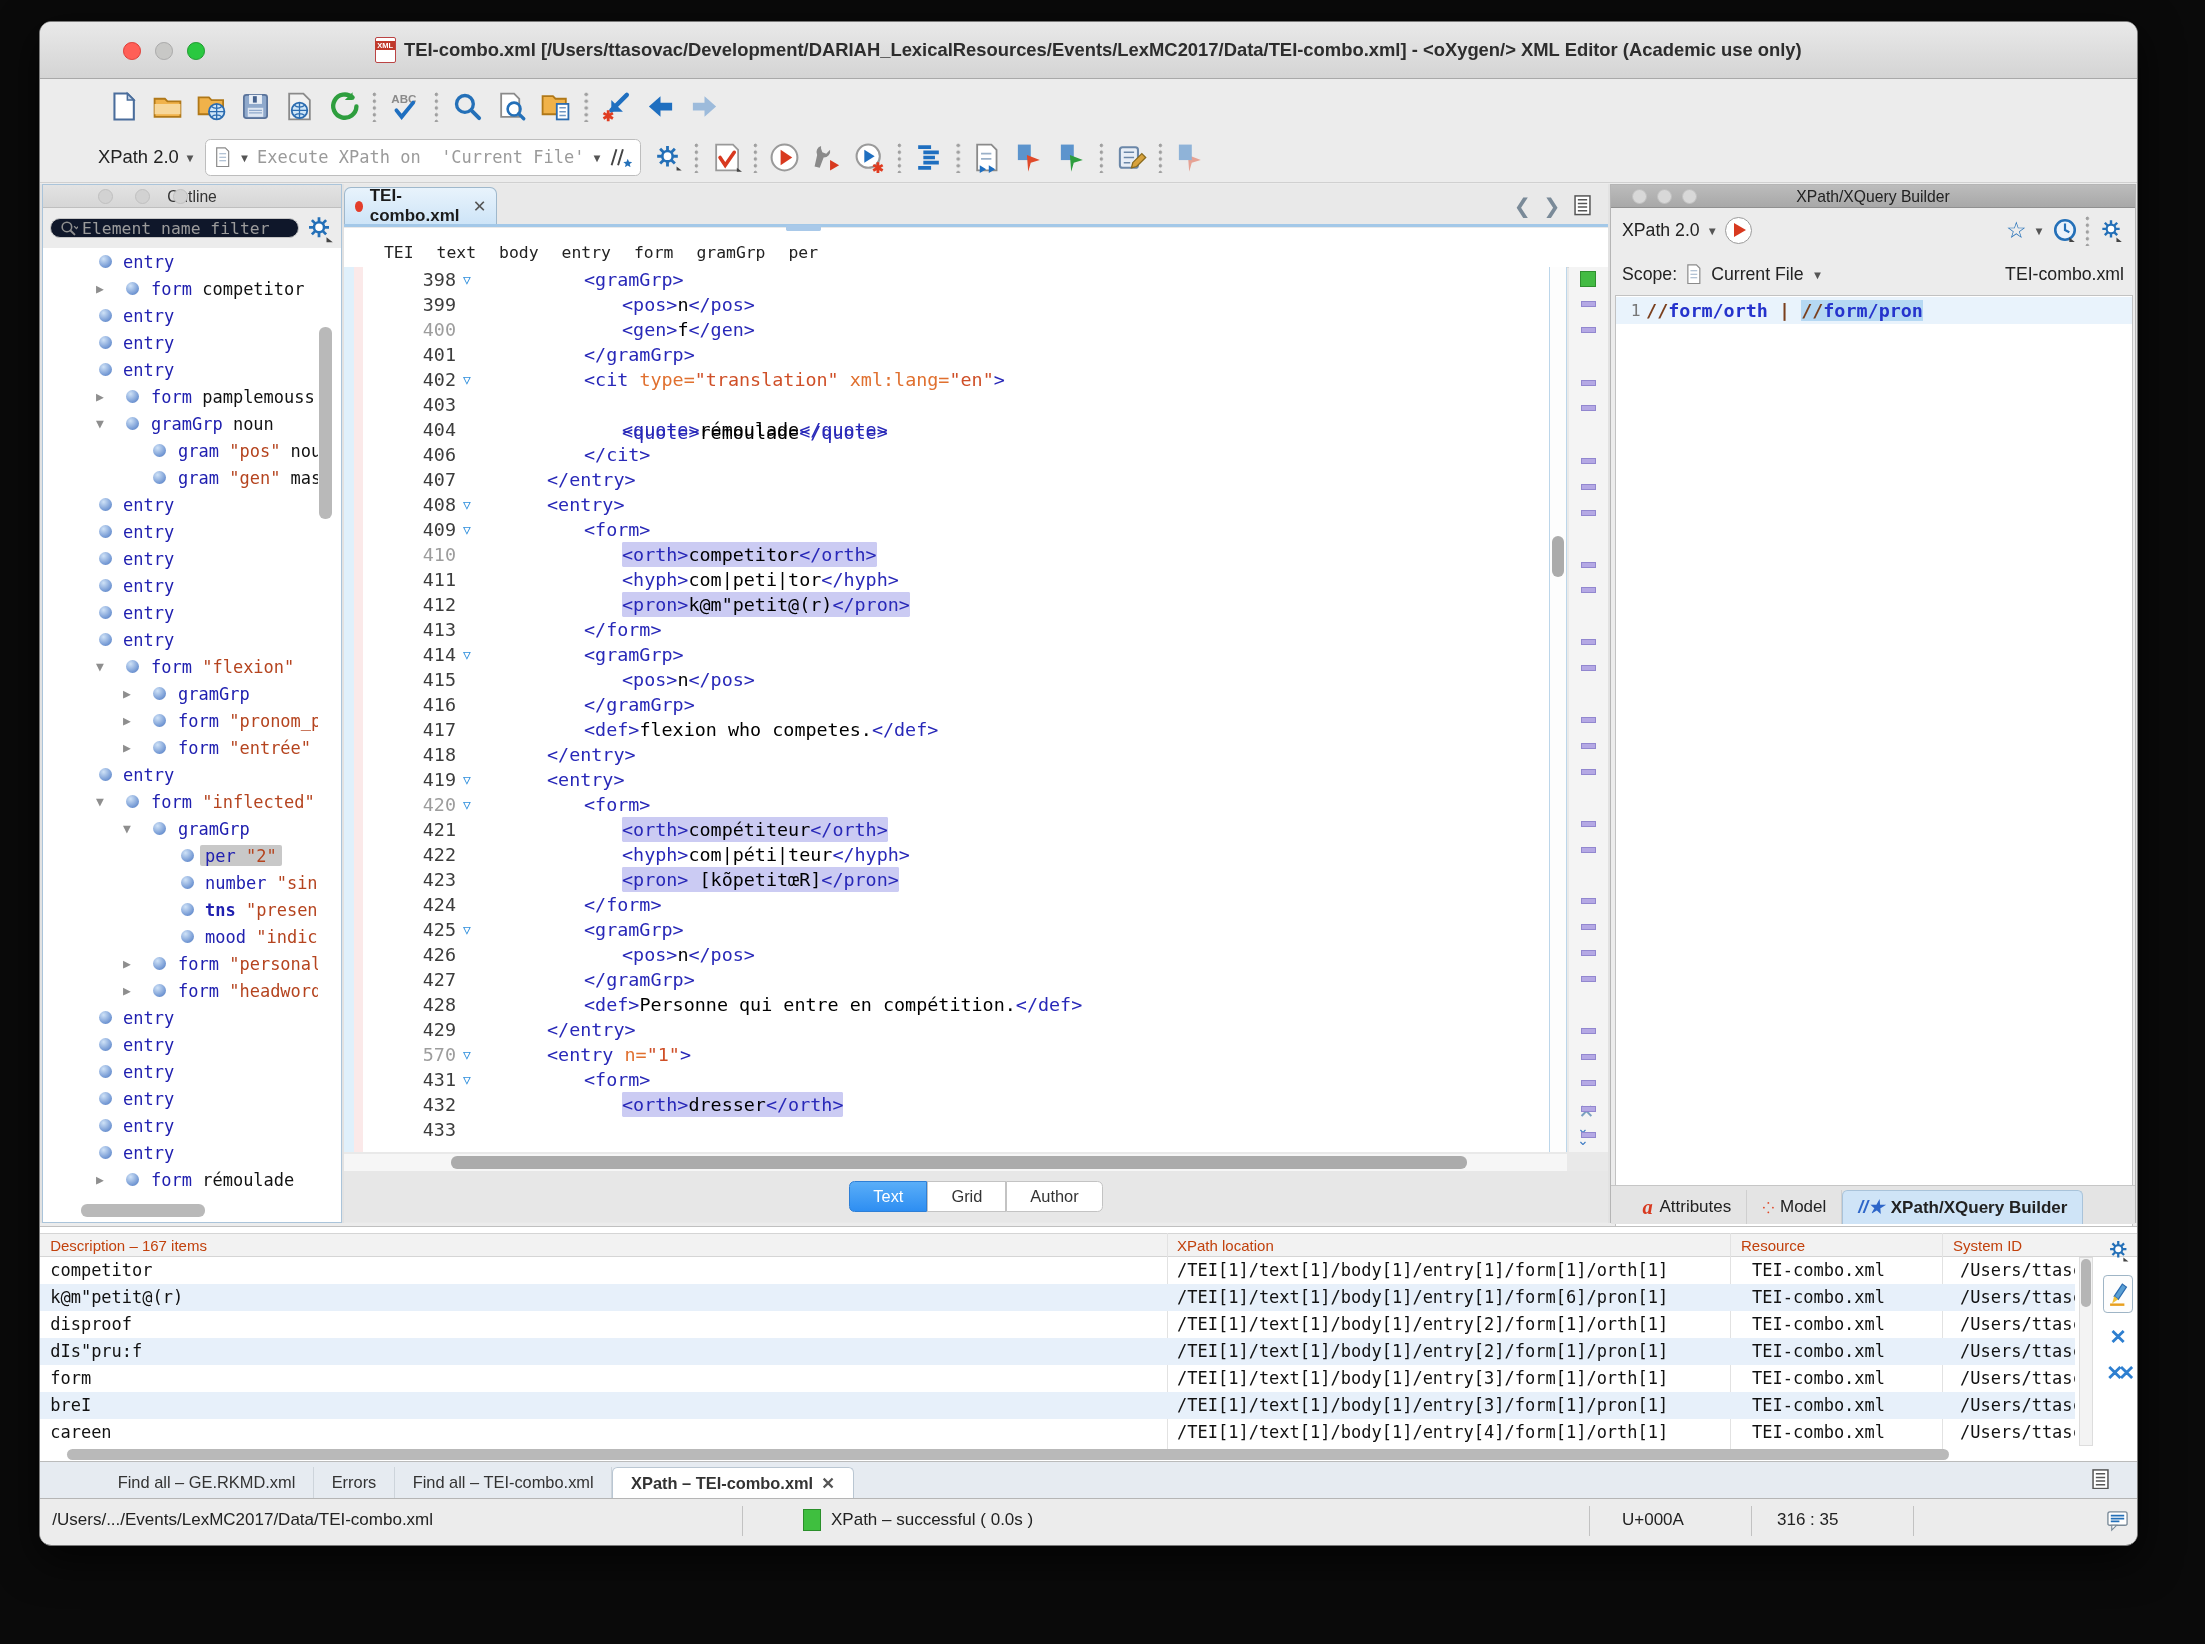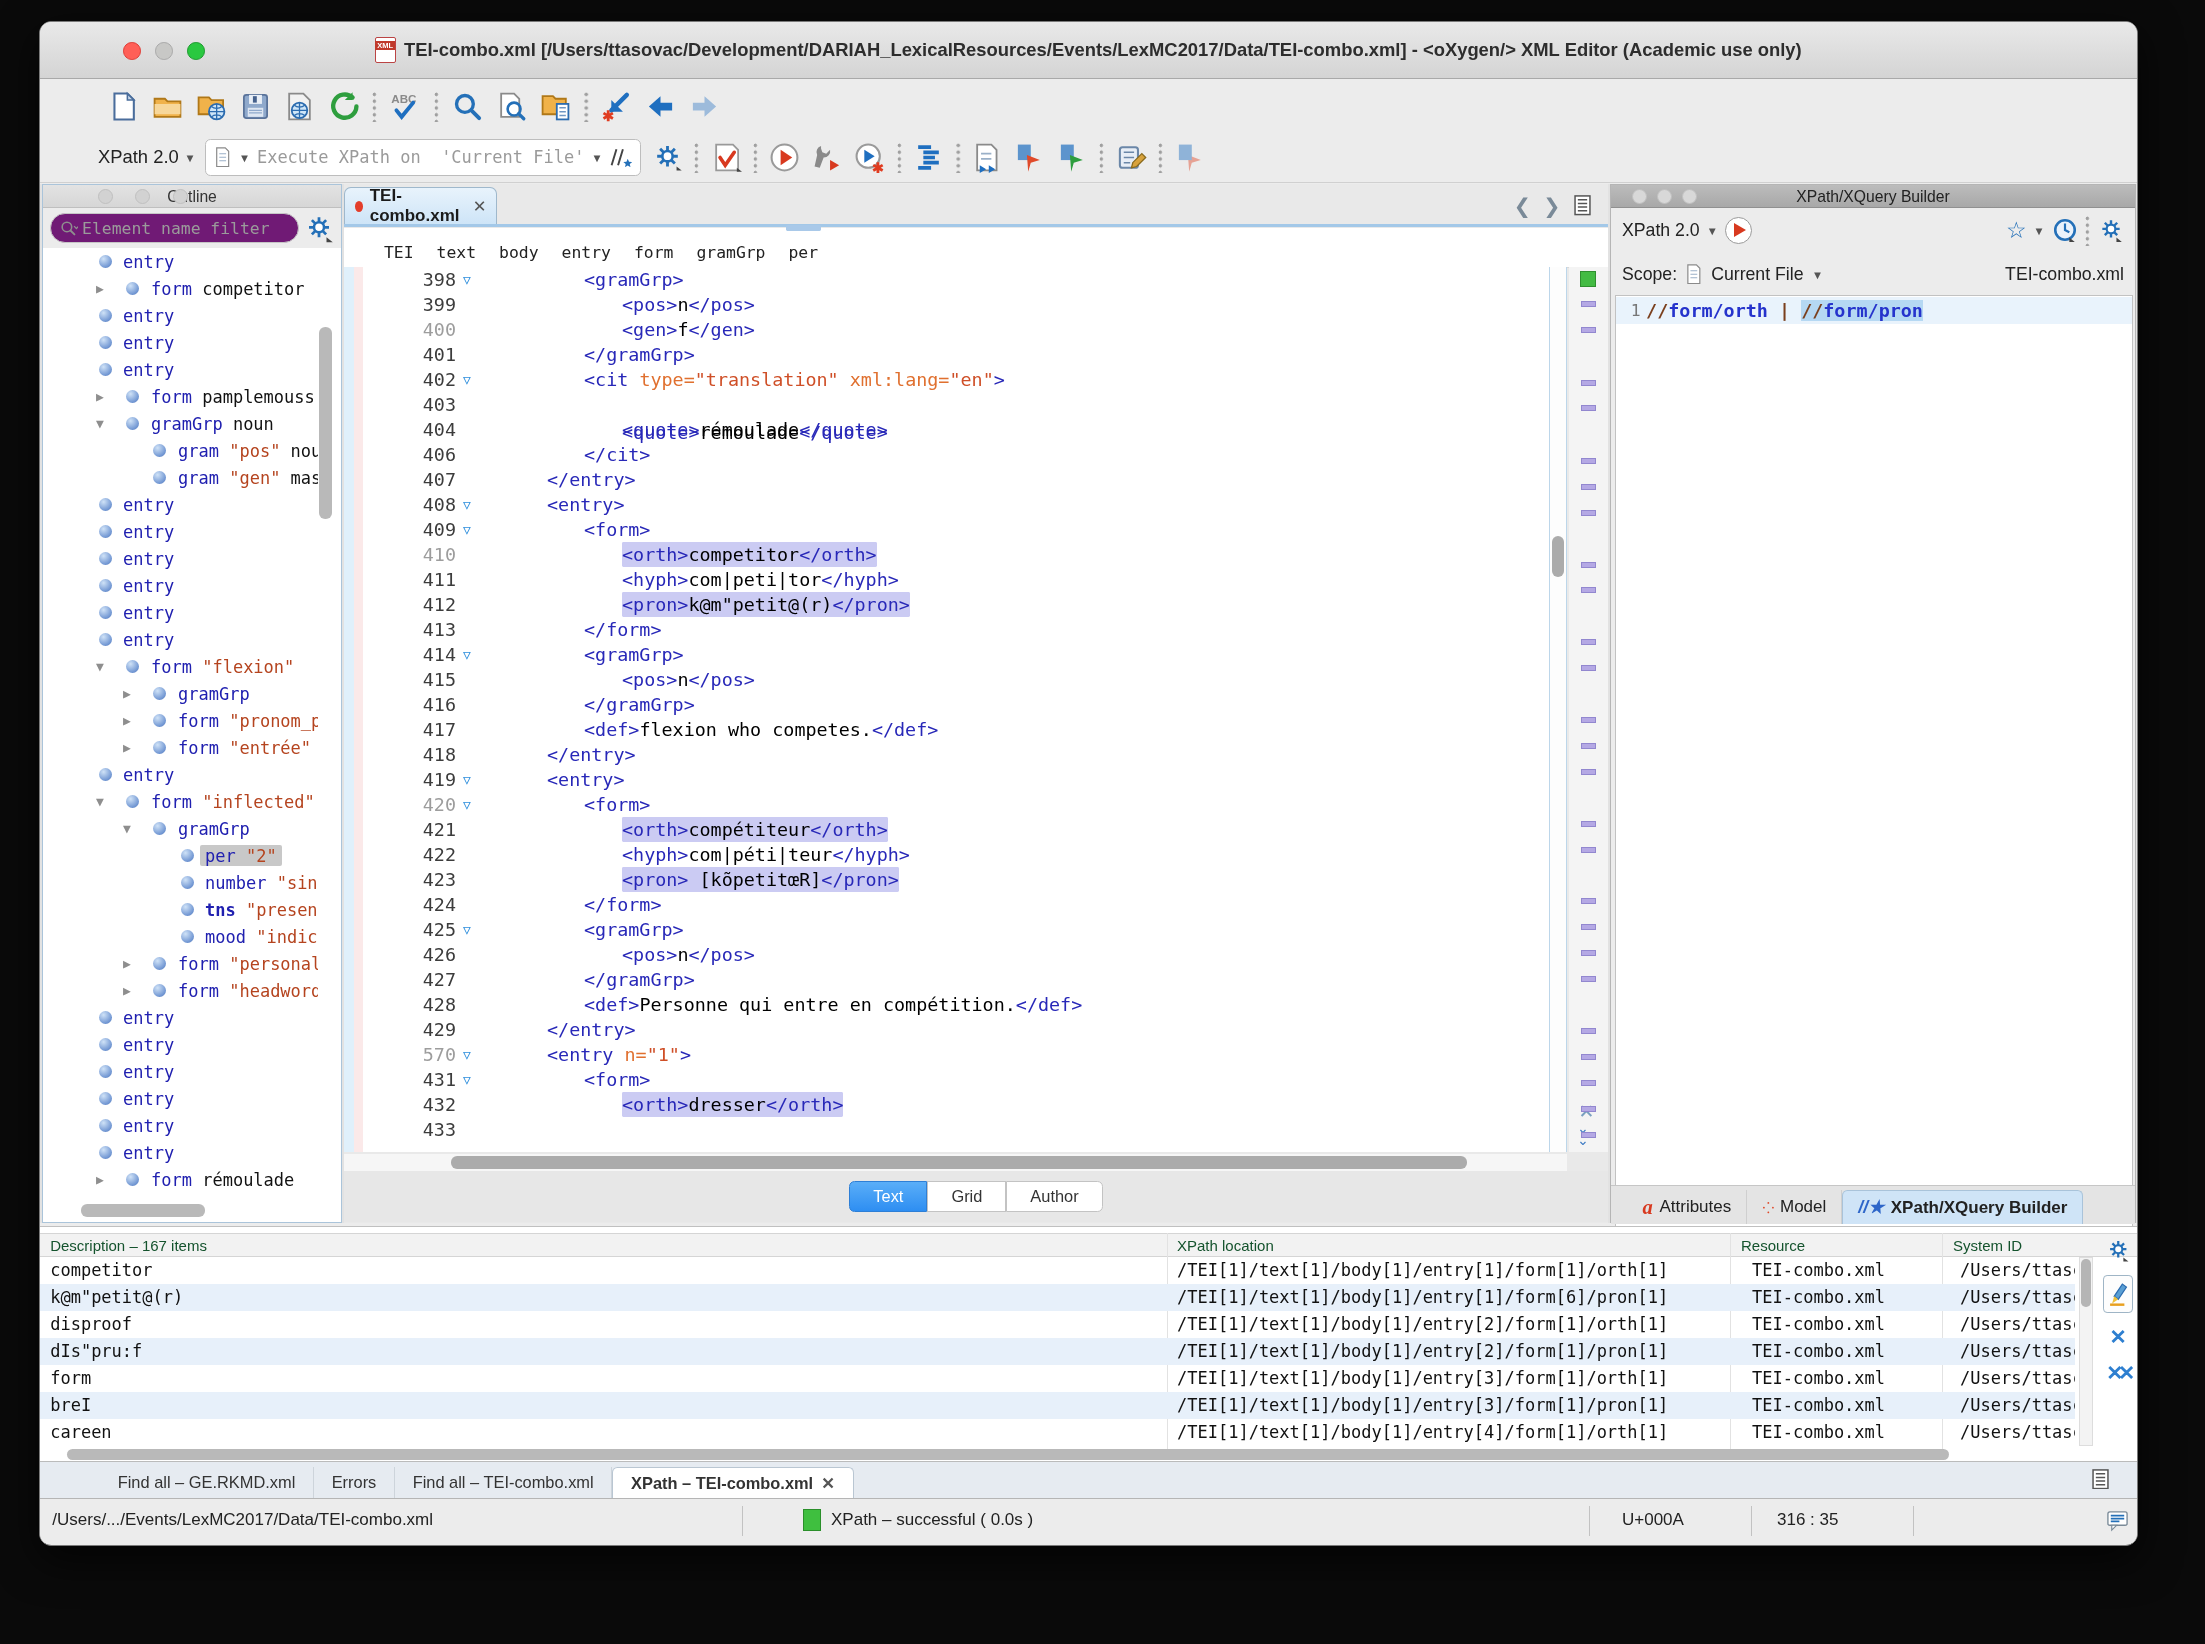--- a/index.html
+++ b/index.html
@@ -34,21 +34,21 @@
     display:flex; align-items:center; padding:0 8.2px; gap:6.8px;}
   #xpath-combo .combo-text{ font-family:"DejaVu Sans Mono",monospace; font-size:17px; color:#9a9a9a; white-space:pre; flex:1;}
   
   #content { position:absolute; left:0; top:162px; width:100%; height:1039px; background:#e2e2e2; }
   
   #outline { position:absolute; left:2px; top:0; width:300px; height:1039px; background:#fff; border:0.7px solid #aac4da; }
   #outline-header{ position:absolute; left:0; top:0; width:100%; height:23px; background:linear-gradient(#e3e3e3,#d6d6d6);
      border-bottom:0.7px solid #bfbfbf; text-align:center; font-size:15.7px; color:#333; line-height:23px;}
   .ph-circle{ position:absolute; top:4.1px; width:15px; height:15px; border-radius:50%; background:#d2d2d2; border:0.7px solid #c0c0c0;}
   #outline-filter{ position:absolute; left:0; top:23px; width:100%; height:40px; background:#ececec; display:flex; align-items:center; padding:0 6.8px; gap:5.5px;}
-  #filter-input{ flex:1; height:30px; background:#701a75; border:0.7px solid #c6c6c6; border-radius:15px; display:flex; align-items:center; padding:0 8.2px; gap:4.1px;}
+  #filter-input{ flex:1; height:20px; background:#0f172a; border:0.7px solid #c6c6c6; border-radius:15px; display:flex; align-items:center; padding:0 8.2px; gap:4.1px;}
   #filter-input span.placeholder{ font-family:"DejaVu Sans Mono",monospace; font-size:16.4px; color:#9b9b9b; white-space:nowrap; overflow:hidden;}
   #outline-tree{ position:absolute; left:0; top:63px; width:275px; height:949px; overflow:hidden; background:#fff;}
   .t-row{ height:27px; display:flex; align-items:center; font-family:"DejaVu Sans Mono",monospace; font-size:17px; white-space:nowrap;}
   .t-arrow{ width:13.6px; font-size:13px; color:#8e8e8e; position:absolute;}
   .t-bullet{ width:13px; height:13px; border-radius:50%; background:radial-gradient(circle at 35% 30%, #cfe2f7, #6f95d2 70%, #4a6aa8); position:absolute;}
   .t-name{ color:#2020b0; position:absolute;}
   .t-q{ color:#b5441f;}
   .t-v{ color:#111;}
   .t-sel{ background:#c8c8c8; border-radius:2px; padding:0.7px 5.5px; margin-left:-5.5px;}
   #tree-vscroll{ position:absolute; right:9.5px; top:142px; width:12.3px; height:192px; background:#b9b9b9; border-radius:6.1px;}
@@ -111,21 +111,21 @@
   .xsel{ background:#b5d8f3;}
   #builder-tabs{ position:absolute; left:0; top:1000px; width:100%; height:39px; background:#e4e4e4; display:flex; align-items:flex-end; padding-left:16.4px; border-top:0.7px solid #c6c6c6;}
   .b-tab{ height:34px; display:flex; align-items:center; gap:6.8px; padding:0 15px; font-size:17px; color:#222; border-right:0.7px solid #cfcfcf;}
   .b-tab.active{ background:#cfe4f7; border:0.7px solid #a9c3da; border-bottom:none; border-radius:5.5px 5.5px 0 0; font-weight:bold;}
   .a-glyph{ font-family:"Liberation Serif",serif; font-style:italic; font-weight:bold; color:#d8391f; font-size:20.5px;}
   .model-glyph{ color:#e04a2a; font-size:15px; letter-spacing:-1.4px;}
   .xx-glyph{ color:#2e66c9; font-weight:bold; font-size:17.7px; font-style:italic;}
   
   #results{ position:absolute; left:0; top:1204px; width:100%; height:236px; background:#fff; border-top:1.4px solid #c0c0c0;}
   #results-header{ position:absolute; left:0; top:5.5px; width:100%; height:24.5px; background:#f2f2f2; border-top:0.7px solid #d5d5d5; border-bottom:0.7px solid #d5d5d5;}
-  #results-header span{ position:absolute; top:0; line-height:23px; font-size:15px; color:#14532d;}
+  #results-header span{ position:absolute; top:0; line-height:23px; font-size:15px; color:#c2410c;}
   .col-line{ position:absolute; top:5.5px; width:0.7px; height:225px; background:#e2e2e2;}
   #results-rows{ position:absolute; left:0; top:30px; width:2035px; height:189px; overflow:hidden;}
   .r-row{ position:relative; height:27px; font-family:"DejaVu Sans Mono",monospace; font-size:17px; color:#111;}
   .r-row.alt{ background:#e7f0fa;}
   .r-row span{ position:absolute; top:3.4px; white-space:nowrap;}
   #results-vscroll{ position:absolute; left:2039px; top:30px; width:13.6px; height:189px; background:#f3f3f3; border:0.7px solid #ddd;}
   #results-vthumb{ position:absolute; left:1.4px; top:1.4px; width:9.5px; height:48px; background:#b5b5b5; border-radius:4.8px;}
   #results-side{ position:absolute; left:2058px; top:5.5px; width:40px; height:230px; display:flex; flex-direction:column; align-items:center; gap:12.3px; padding-top:5.5px;}
   #results-hscroll{ position:absolute; left:27px; top:222px; width:1882px; height:11px; background:#b9b9b9; border-radius:5.5px;}
   .blue-x{ color:#2e7fd0; font-size:20.5px; font-weight:bold;}

